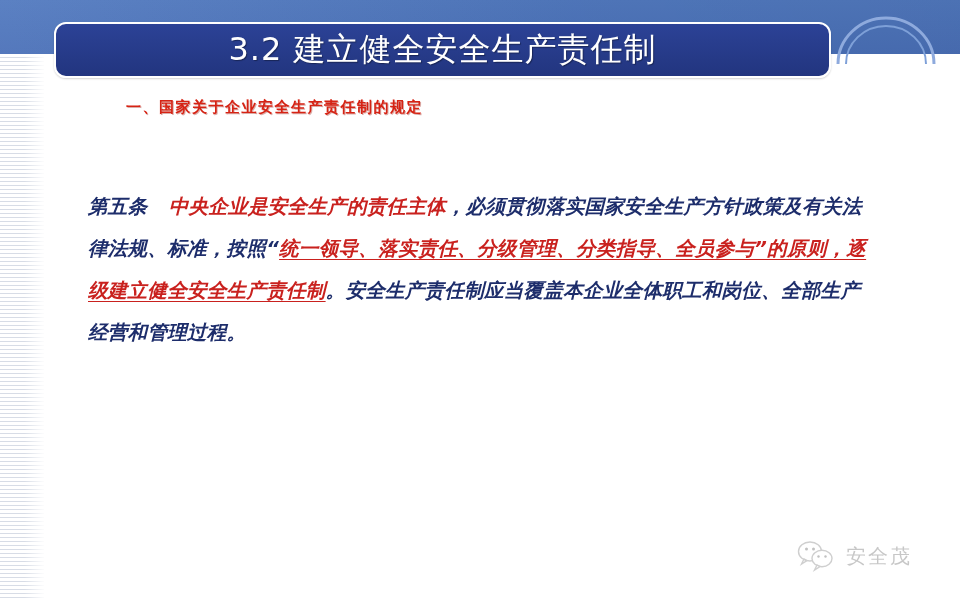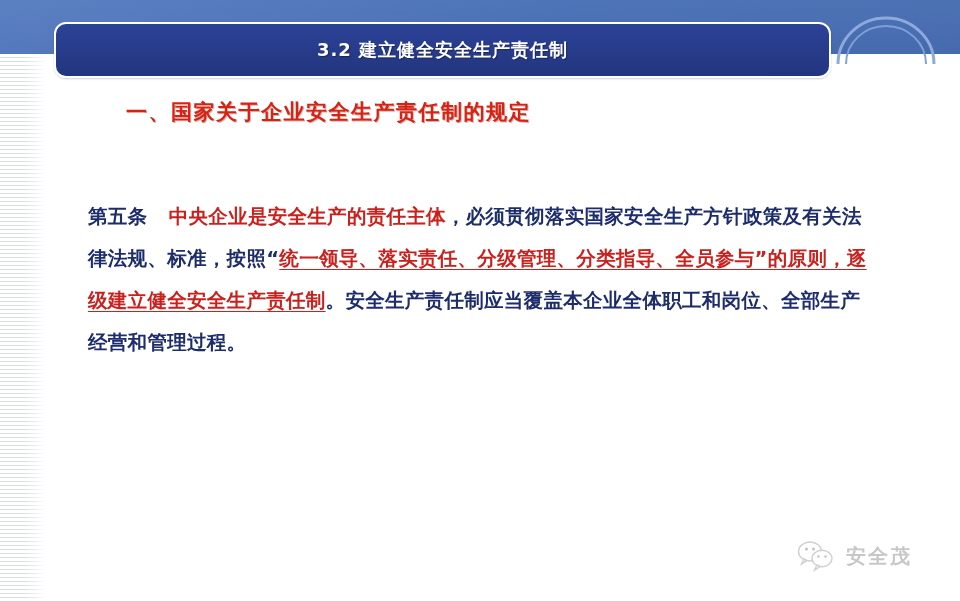--- a/index.html
+++ b/index.html
@@ -84,42 +84,42 @@
     border: 2px solid #ffffff;
     border-radius: 12px;
     box-shadow: 0 1px 2px rgba(0,0,0,0.18);
     display: flex;
     align-items: center;
     justify-content: center;
     box-sizing: border-box;
   }
   .title-text {
     color: #ffffff;
-    font-size: 18px;
-    font-weight: bold;
+    font-size: 32px;
+    font-weight: normal;
     letter-spacing: 1px;
     text-shadow: 1px 1px 1px rgba(0,0,0,0.35);
     white-space: nowrap;
   }
 
   
   .content {
     position: absolute;
     left: 0;
     top: 86px;
     width: 960px;
     height: 515px;
   }
 
   .section-heading {
     position: absolute;
     left: 126px;
     top: 12px;
     color: #d62314;
-    font-size: 21px;
+    font-size: 15px;
     font-weight: bold;
     letter-spacing: 1.5px;
     text-shadow: 1px 1px 0 rgba(150,20,10,0.35);
     white-space: nowrap;
   }
 
   .doc-subtitle {
     position: absolute;
     left: 282px;
     top: 54px;
@@ -133,21 +133,21 @@
 
   .body-block {
     position: absolute;
     left: 88px;
     width: 790px;
     font-size: 19.5px;
     font-weight: bold;
     line-height: 42px;
     letter-spacing: 0.3px;
   }
-  .para-1 { top: 110px; }
+  .para-1 { top: 100px; font-style: italic; }
   .para-2 { top: 293px; }
 
   .t-navy { color: #1d2d6b; }
   .t-red  { color: #c9211e; }
   .t-red-u {
     color: #c9211e;
     text-decoration: underline;
     text-underline-offset: 4px;
   }
 
@@ -158,21 +158,21 @@
     bottom: 28px;
     display: flex;
     align-items: center;
     gap: 10px;
     opacity: 0.55;
   }
   .wm-icon { width: 40px; height: 34px; }
   .wm-text {
     color: #9a9a9a;
     font-size: 20px;
-    font-weight: bold;
+    font-weight: normal;
     letter-spacing: 2px;
     white-space: nowrap;
   }
 </style>
 </head>
 <body>
 
 <div id="slide">
 
   <div class="top-band"></div>

